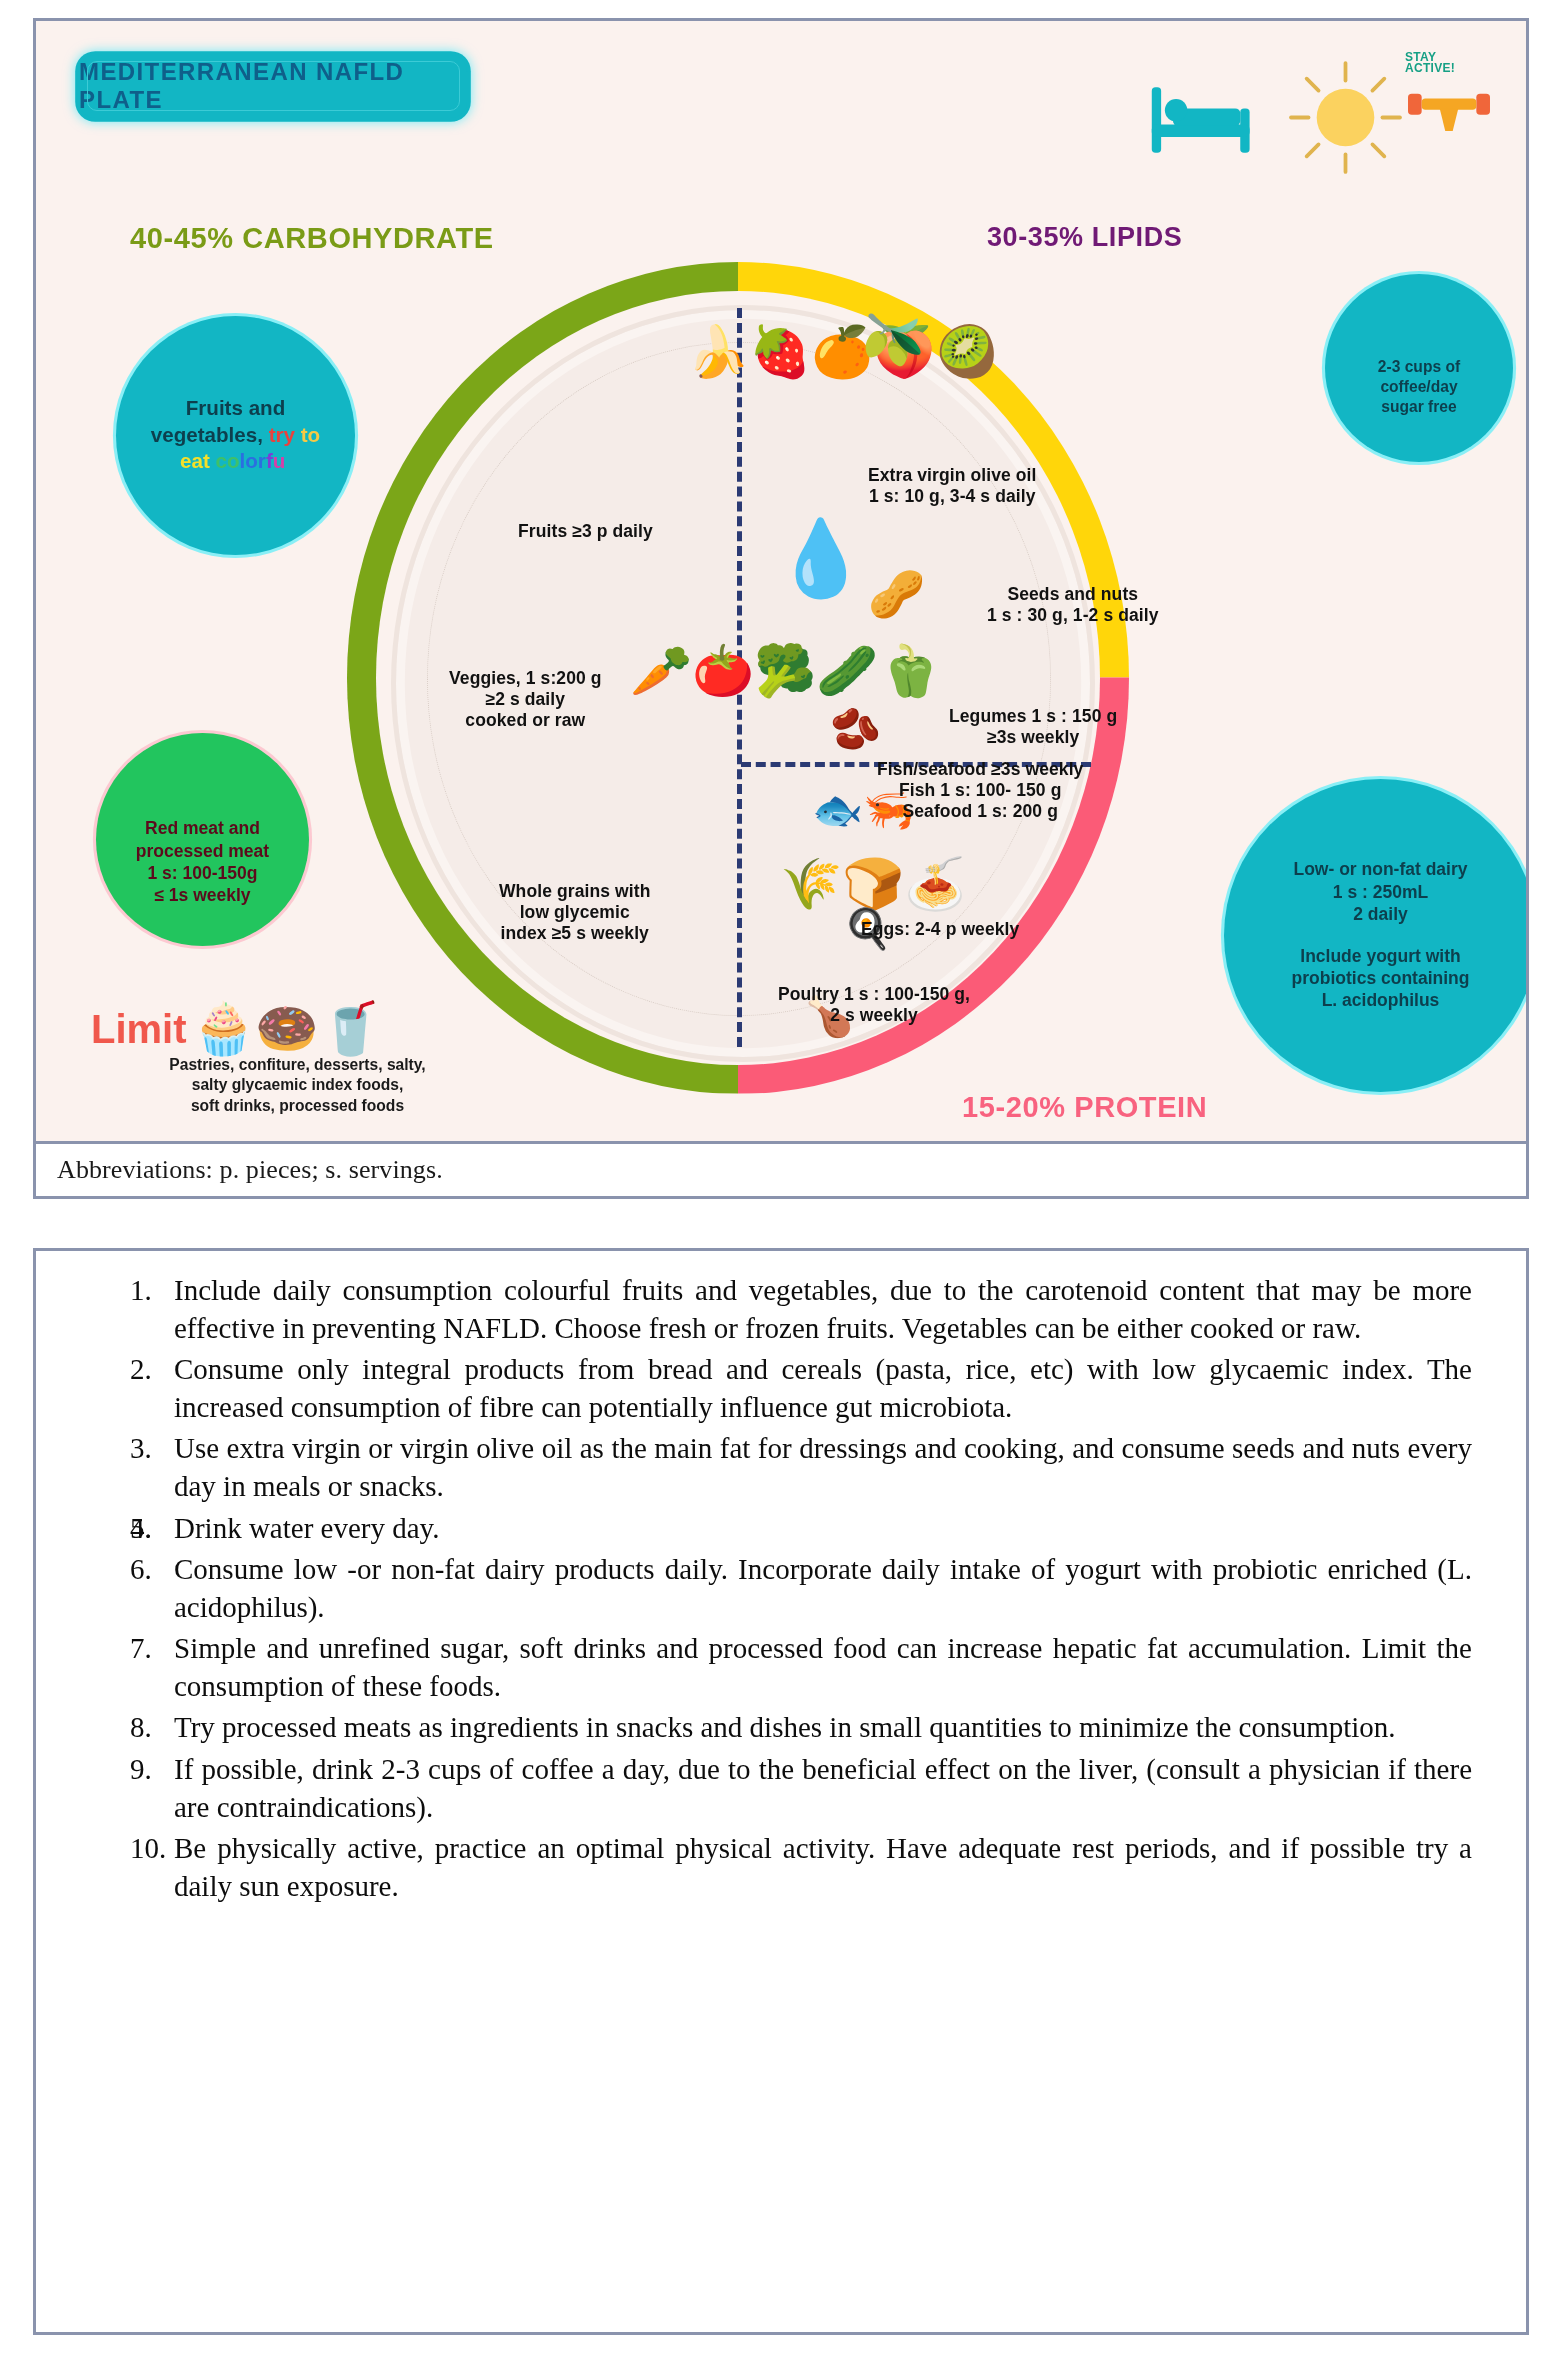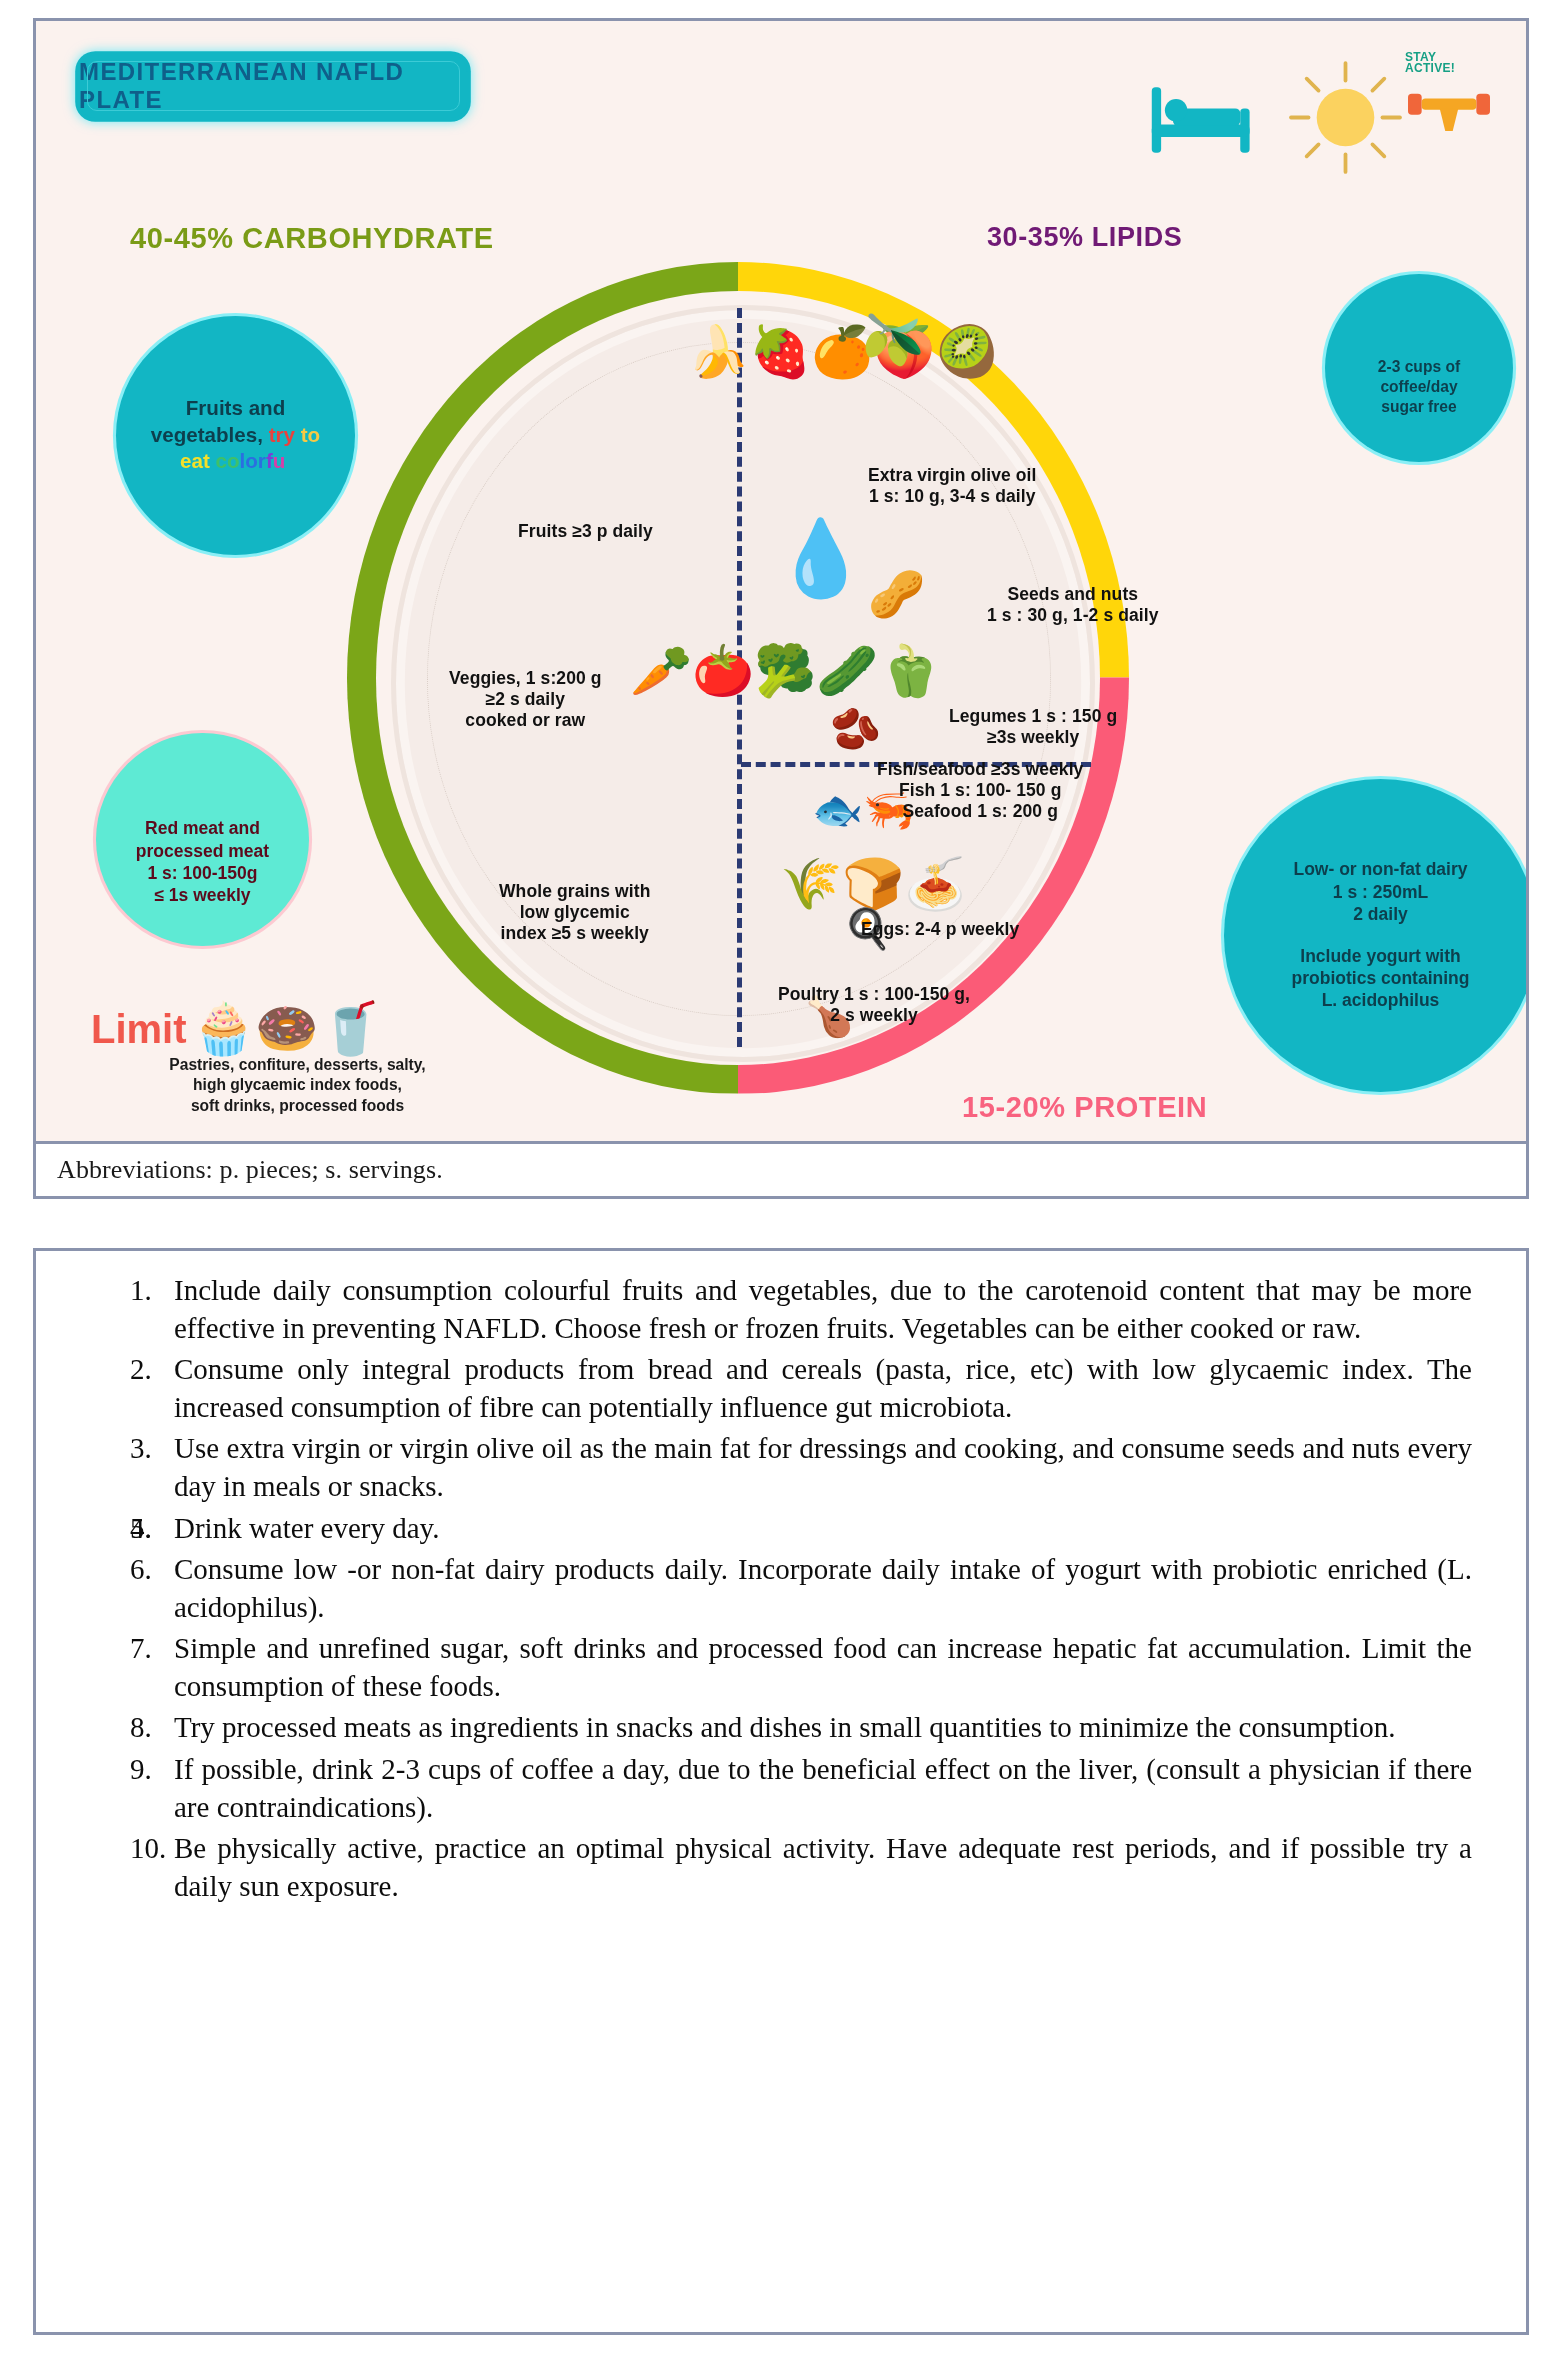--- a/index.html
+++ b/index.html
@@ -85,21 +85,21 @@
     border-top:5px dashed #2b3a73;
   }
 
   
   .bubble{
     position:absolute;border-radius:50%;display:flex;flex-direction:column;
     align-items:center;justify-content:center;text-align:center;
     font-weight:bold;line-height:1.28;
   }
   .bubble.teal{background:#12b6c4;color:#0d3f4d;box-shadow:0 0 0 3.1px rgba(0,235,255,.45);}
-  .bubble.pink{background:#5eead4;color:#5c0a1c;box-shadow:0 0 0 3.1px rgba(255,140,165,.4);}
+  .bubble.pink{background:#22c55e;color:#5c0a1c;box-shadow:0 0 0 3.1px rgba(255,140,165,.4);}
   #bubble-fruits{left:80px;top:295px;width:239px;height:239px;font-size:20.6px;padding:0 21px;box-sizing:border-box;}
   #bubble-coffee{left:1289px;top:253px;width:188px;height:188px;font-size:15.6px;padding:0 12.5px;box-sizing:border-box;}
   #bubble-coffee .btxt{margin-top:39px;}
   #bubble-meat{left:60px;top:712px;width:213px;height:213px;font-size:17.5px;padding:0 17.5px;box-sizing:border-box;}
   #bubble-meat .btxt{margin-top:46px;}
   #bubble-dairy{left:1188px;top:758px;width:313px;height:313px;font-size:17.5px;padding:0 25px;box-sizing:border-box;}
   .bsub{margin-top:19px;}
   .c-try{color:#e8423f;}
   .c-to{color:#f6c945;}
   .c-e{color:#f4e02a;}.c-a{color:#f4e02a;}.c-t{color:#f4e02a;}
@@ -315,21 +315,21 @@
       <div>2 daily</div>
       <div class="bsub">Include yogurt with</div>
       <div>probiotics containing</div>
       <div>L. acidophilus</div>
     </div>
 
     <div id="limit-block">
       <span id="limit-word">Limit</span>
       <div id="limit-body">
         <div>Pastries, confiture, desserts, salty,</div>
-        <div>high glycaemic index foods,</div>
+        <div>salty glycaemic index foods,</div>
         <div>soft drinks, processed foods</div>
       </div>
     </div>
 
   </div>
 
   <div id="abbrev-bar">
     <span id="abbrev-text">Abbreviations: p. pieces; s. servings.</span>
   </div>
 

